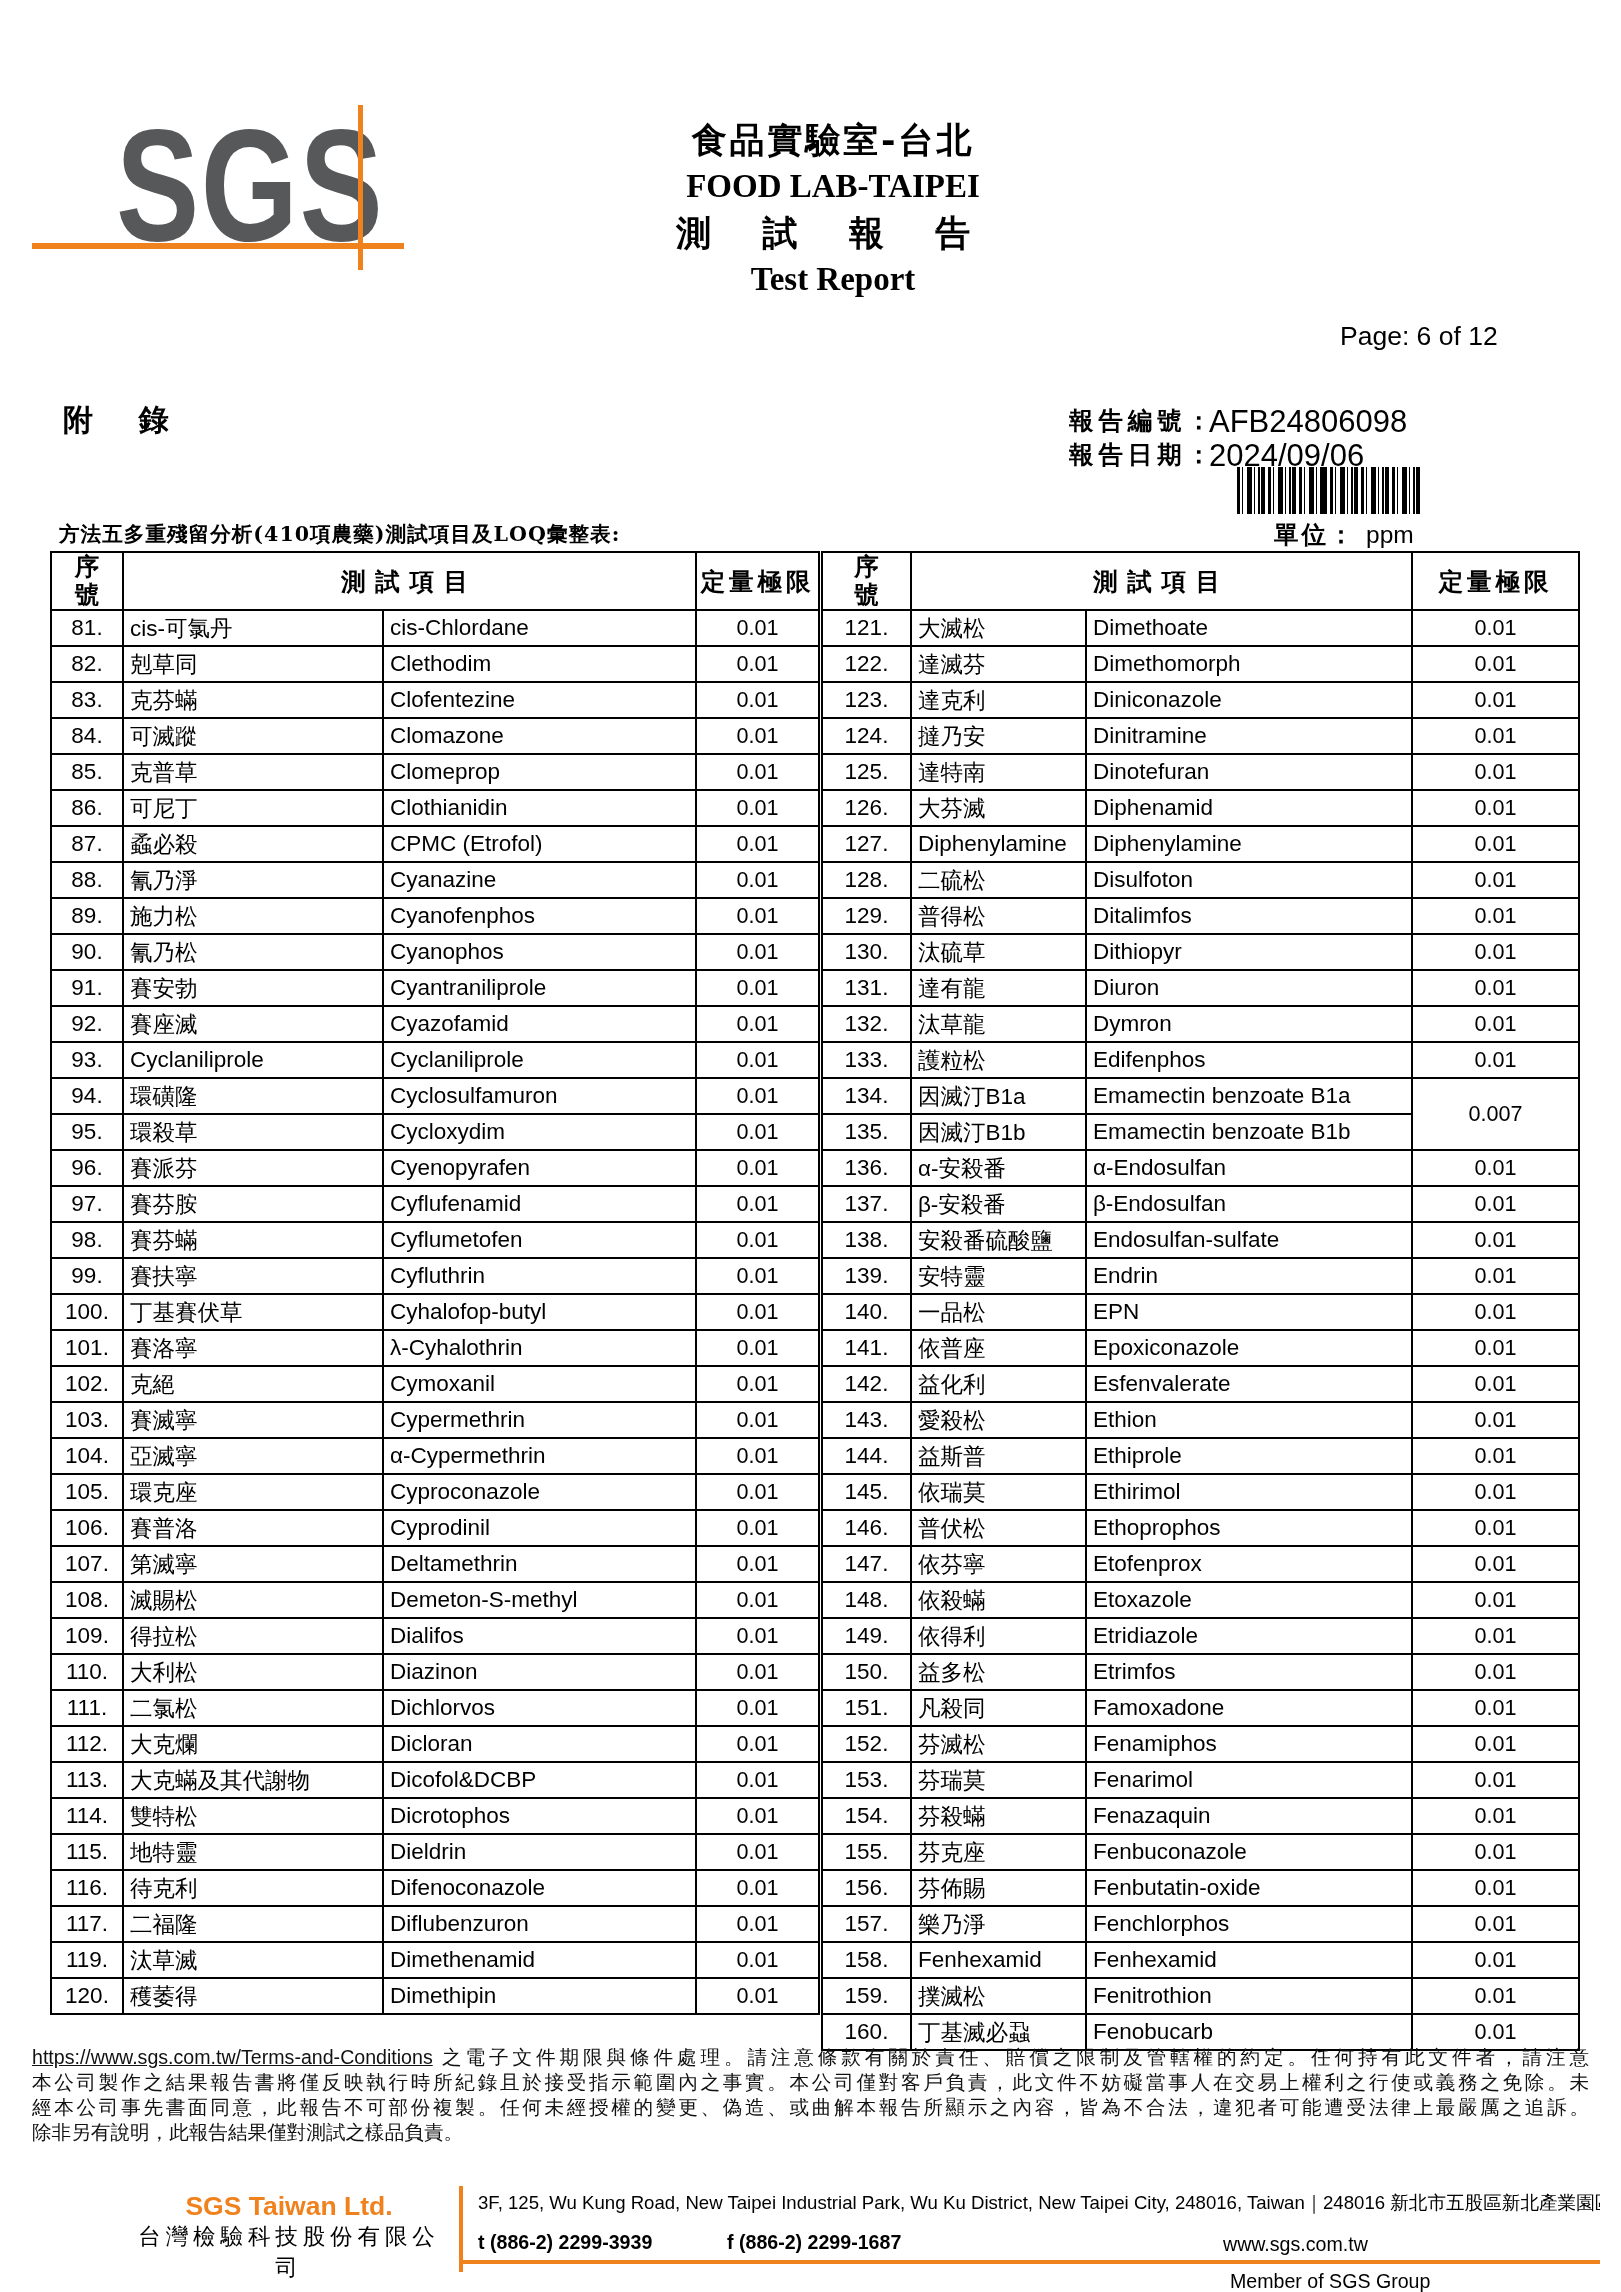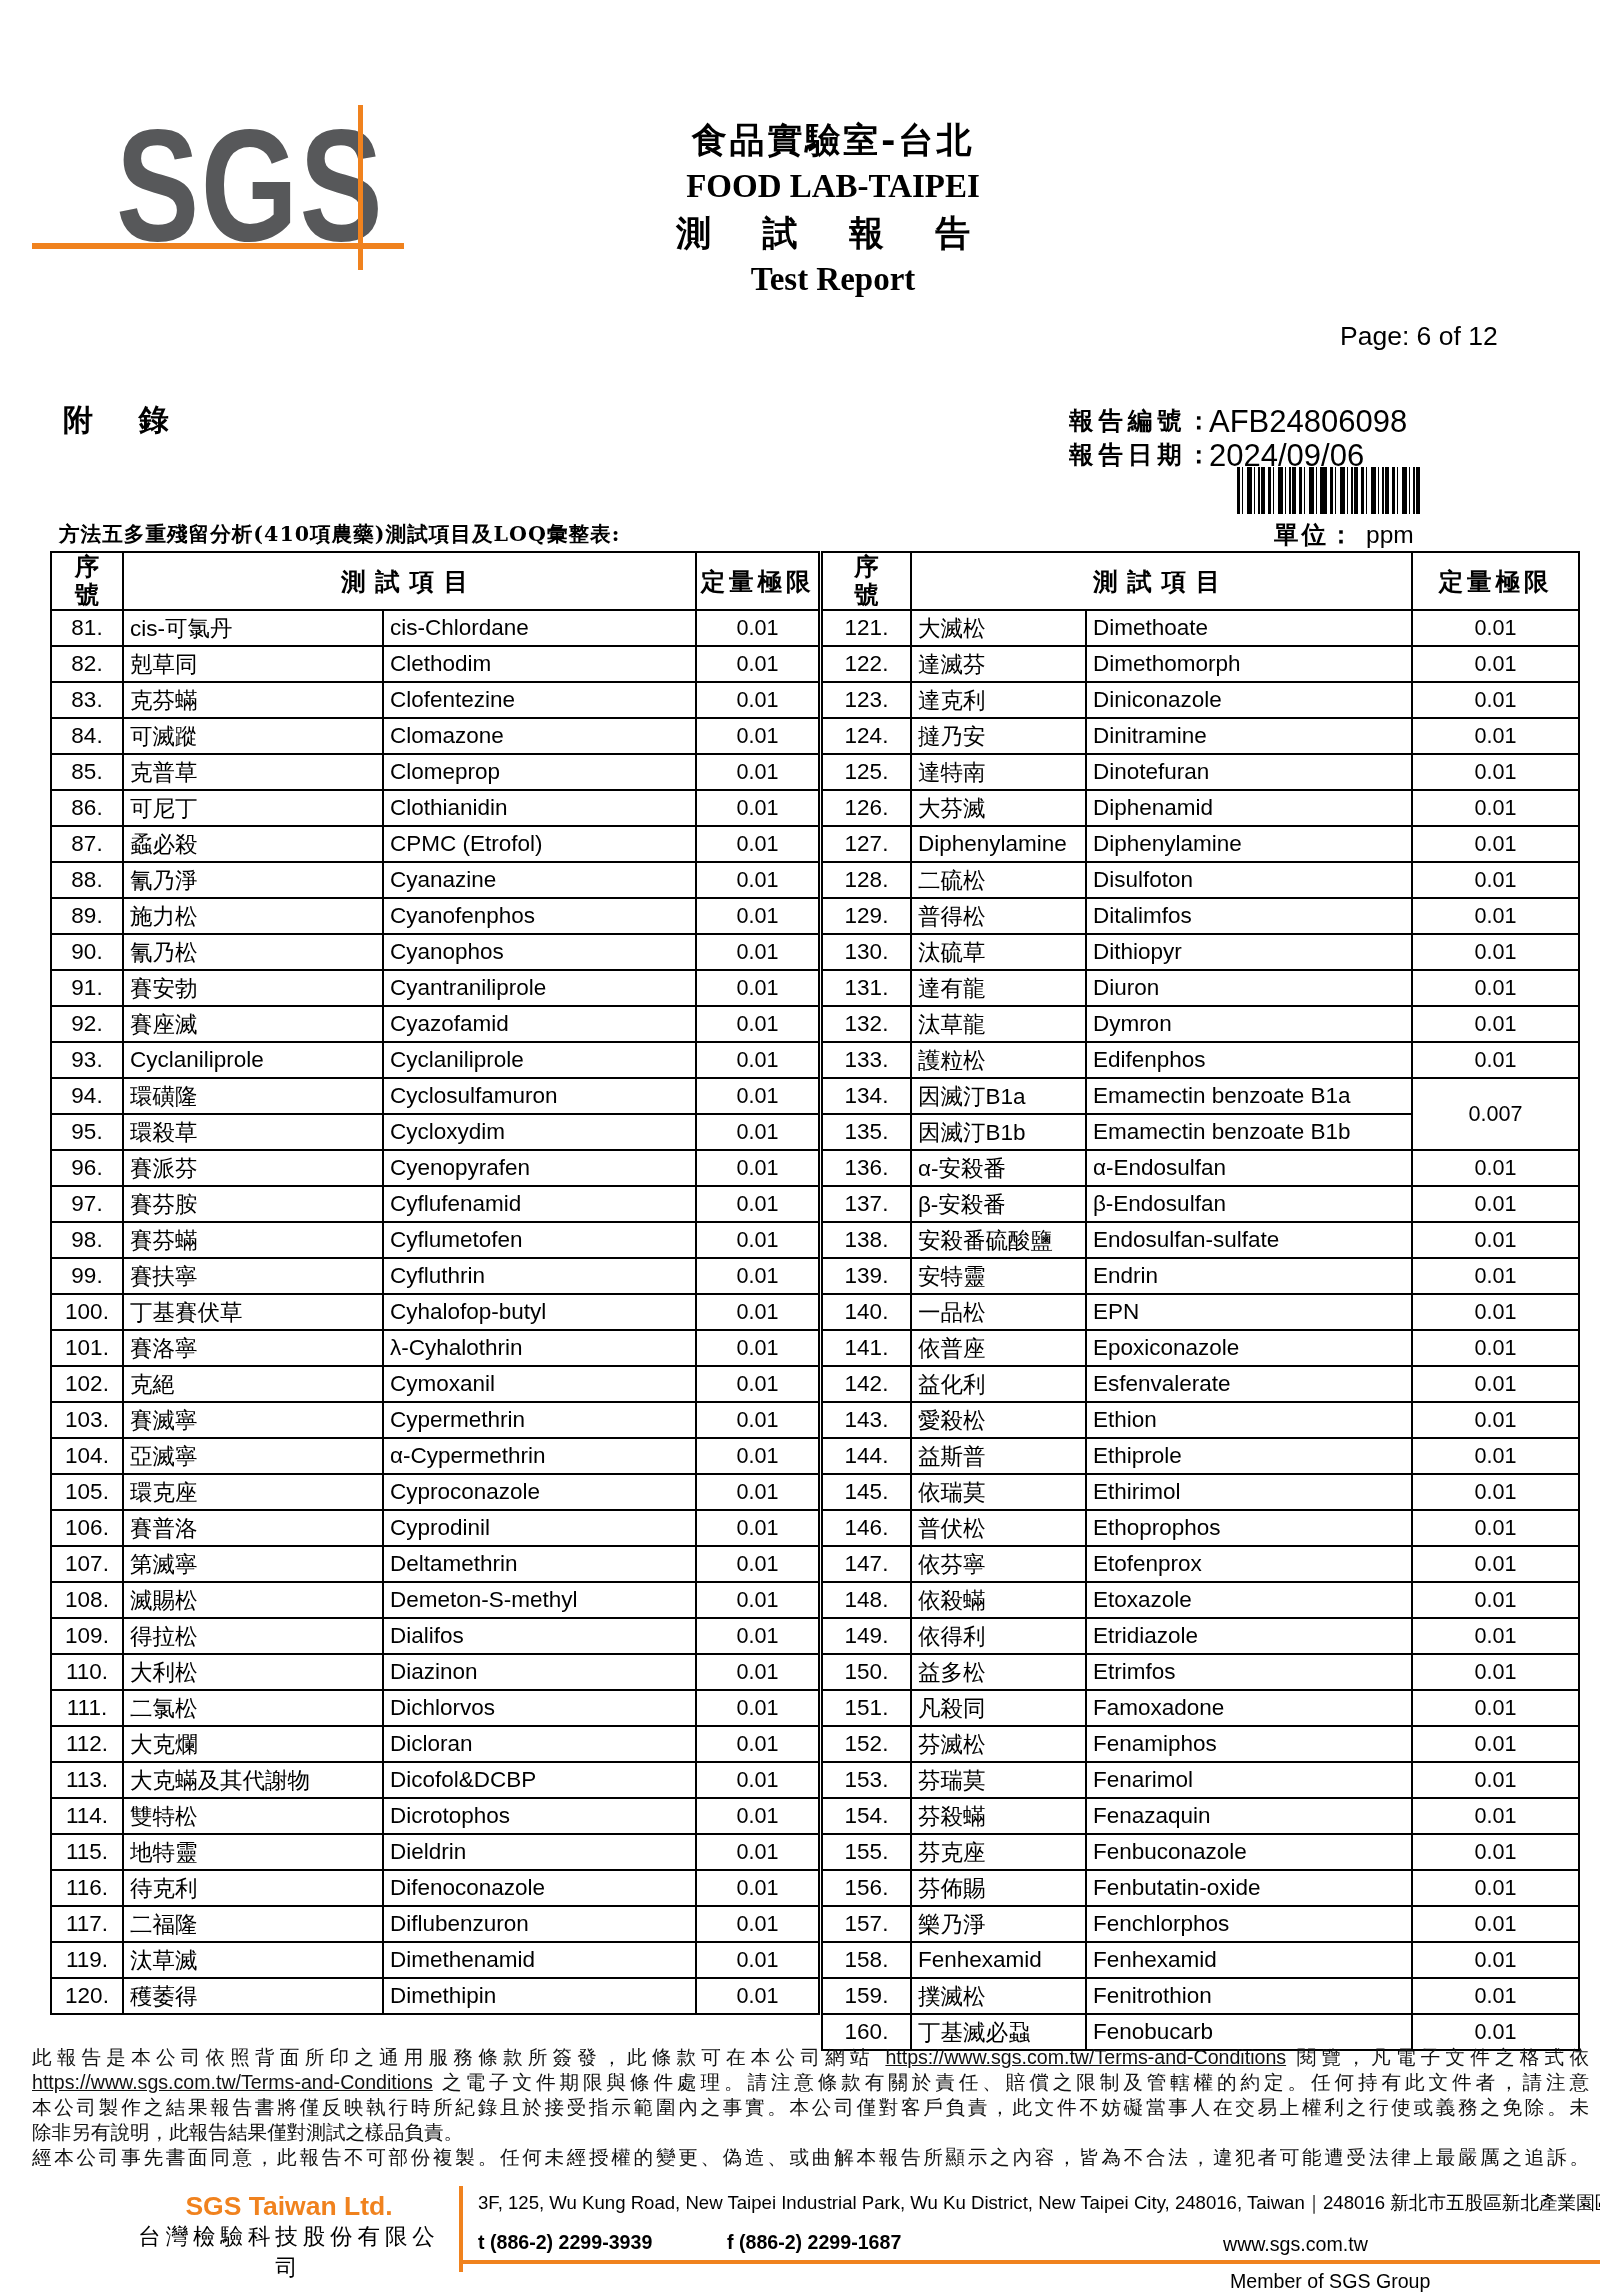--- a/index.html
+++ b/index.html
@@ -619,25 +619,24 @@
         <tr>
           <td class="c-no">160.</td>
           <td class="c-zh">丁基滅必蝨</td>
           <td class="c-en">Fenobucarb</td>
           <td class="c-loq">0.01</td>
         </tr>
       </tbody>
   </table>
 
   <div class="legal" id="legal-block">
-      <div class="lline">此報告是本公司依照背面所印之通用服務條款所簽發，此條款可在本公司網站 <span class="url">https://www.sgs.com.tw/Terms-and-Conditions</span> 閱覽，凡電子文件之格式依</div>
       <div class="lline"><span class="url">https://www.sgs.com.tw/Terms-and-Conditions</span> 之電子文件期限與條件處理。請注意條款有關於責任、賠償之限制及管轄權的約定。任何持有此文件者，請注意</div>
       <div class="lline">本公司製作之結果報告書將僅反映執行時所紀錄且於接受指示範圍內之事實。本公司僅對客戶負責，此文件不妨礙當事人在交易上權利之行使或義務之免除。未</div>
+      <div class="lline">經本公司事先書面同意，此報告不可部份複製。任何未經授權的變更、偽造、或曲解本報告所顯示之內容，皆為不合法，違犯者可能遭受法律上最嚴厲之追訴。</div>
       <div class="lline last">除非另有說明，此報告結果僅對測試之樣品負責。</div>
-      <div class="lline">經本公司事先書面同意，此報告不可部份複製。任何未經授權的變更、偽造、或曲解本報告所顯示之內容，皆為不合法，違犯者可能遭受法律上最嚴厲之追訴。</div>
     </div>
 
   <div class="co-block">
     <div class="co-en">SGS Taiwan Ltd.</div>
     <div class="co-zh">台灣檢驗科技股份有限公司</div>
   </div>
   <div class="f-divider orange"></div>
   <div class="f-address">3F, 125, Wu Kung Road, New Taipei Industrial Park, Wu Ku District, New Taipei City, 248016, Taiwan｜248016 新北市五股區新北產業園區五工路 125 號 3 樓</div>
   <div class="f-phone-t">t (886-2) 2299-3939</div>
   <div class="f-phone-f">f (886-2) 2299-1687</div>

